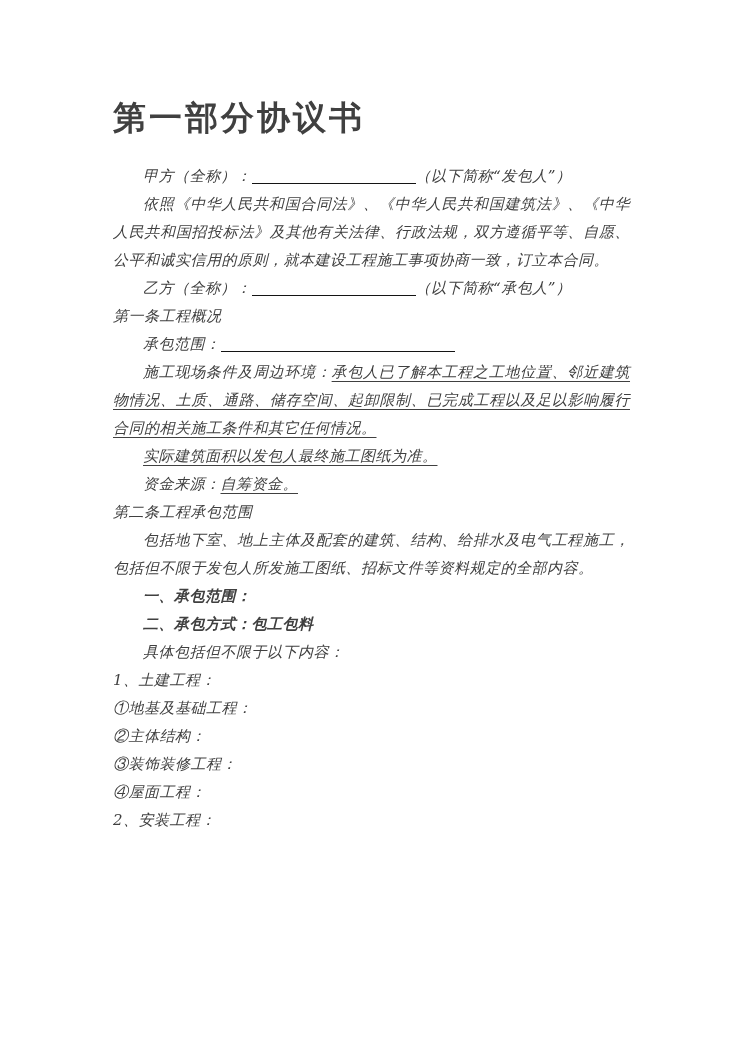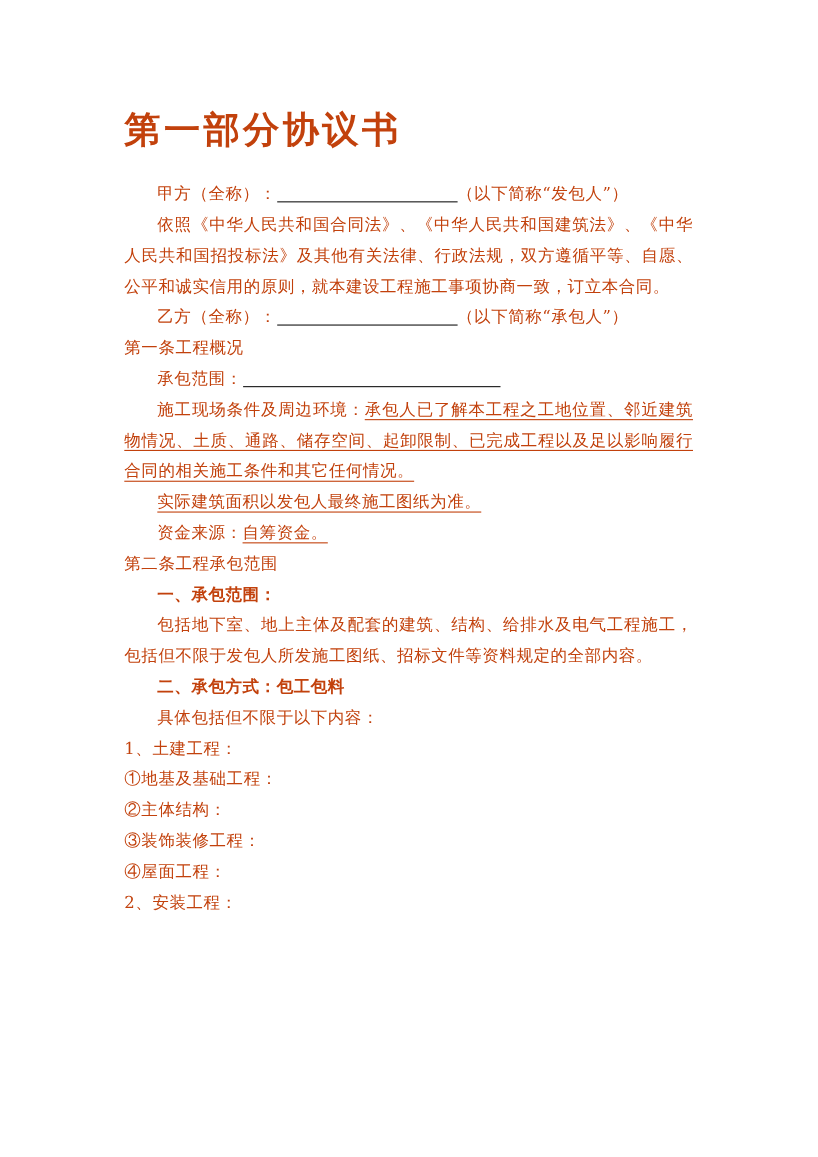--- a/index.html
+++ b/index.html
@@ -4,37 +4,38 @@
 <style>
   html, body { margin: 0; padding: 0; background: #ffffff; }
   .page {
     position: relative;
     width: 744px;
     height: 1052px;
     background: #ffffff;
     box-sizing: border-box;
     padding: 96px 114px 0 113px;
     font-family: "DejaVu Serif", "Liberation Serif", serif;
-    color: #c2410c;
+    color: #404040;
     overflow: hidden;
   }
   h1.doc-title {
     margin: 0 0 22px 0;
     font-size: 33px;
     line-height: 44px;
     font-weight: 700;
     letter-spacing: 3px;
     white-space: nowrap;
   }
   p {
     margin: 0;
     font-size: 15px;
     line-height: 28px;
     text-align: justify;
     letter-spacing: 0.5px;
+    font-style: italic;
   }
   .indent { text-indent: 2em; }
   .bold { font-weight: 700; }
   .u {
     text-decoration: underline;
     text-underline-offset: 4px;
     text-decoration-thickness: 1px;
   }
   .blank {
     display: inline-block;
@@ -66,23 +67,23 @@
 
 
   <p class="indent"><span>施工现场条件及周边环境：</span><span class="u">承包人已了解本工程之工地位置、邻近建筑物情况、土质、通路、储存空间、起卸限制、已完成工程以及足以影响履行合同的相关施工条件和其它任何情况。</span></p>
 
   <p class="indent"><span class="u">实际建筑面积以发包人最终施工图纸为准。</span></p>
 
   <p class="indent"><span>资金来源：</span><span class="u">自筹资金。</span></p>
 
   <p>第二条工程承包范围</p>
 
+  <p class="indent">包括地下室、地上主体及配套的建筑、结构、给排水及电气工程施工，包括但不限于发包人所发施工图纸、招标文件等资料规定的全部内容。</p>
+
   <p class="indent bold">一、承包范围：</p>
-
-  <p class="indent">包括地下室、地上主体及配套的建筑、结构、给排水及电气工程施工，包括但不限于发包人所发施工图纸、招标文件等资料规定的全部内容。</p>
 
   <p class="indent bold">二、承包方式：包工包料</p>
 
 
   <p class="indent">具体包括但不限于以下内容：</p>
 
   <p>1、土建工程：</p>
 
   <p>①地基及基础工程：</p>
   <p>②主体结构：</p>

